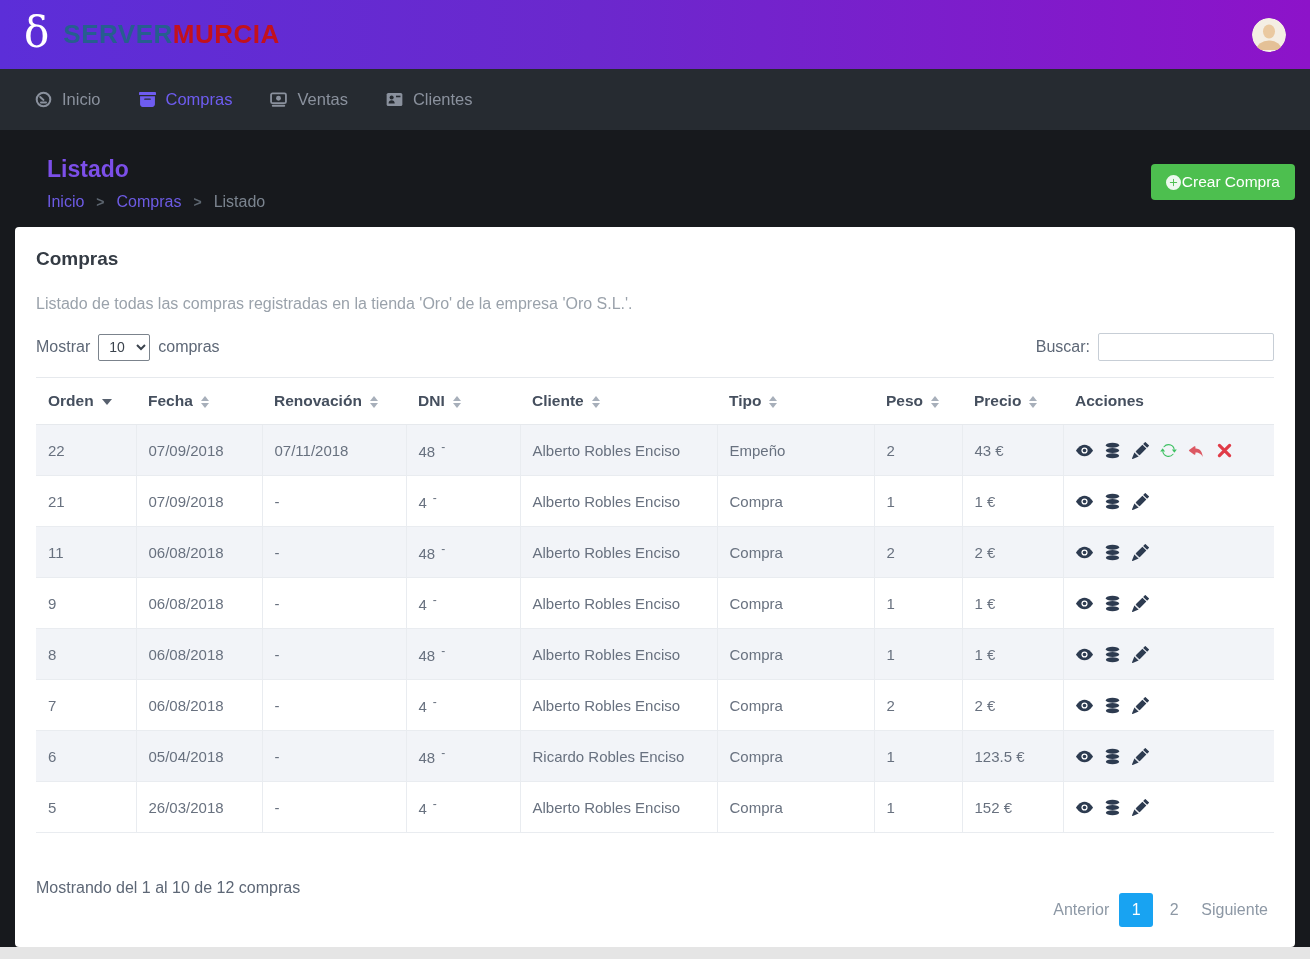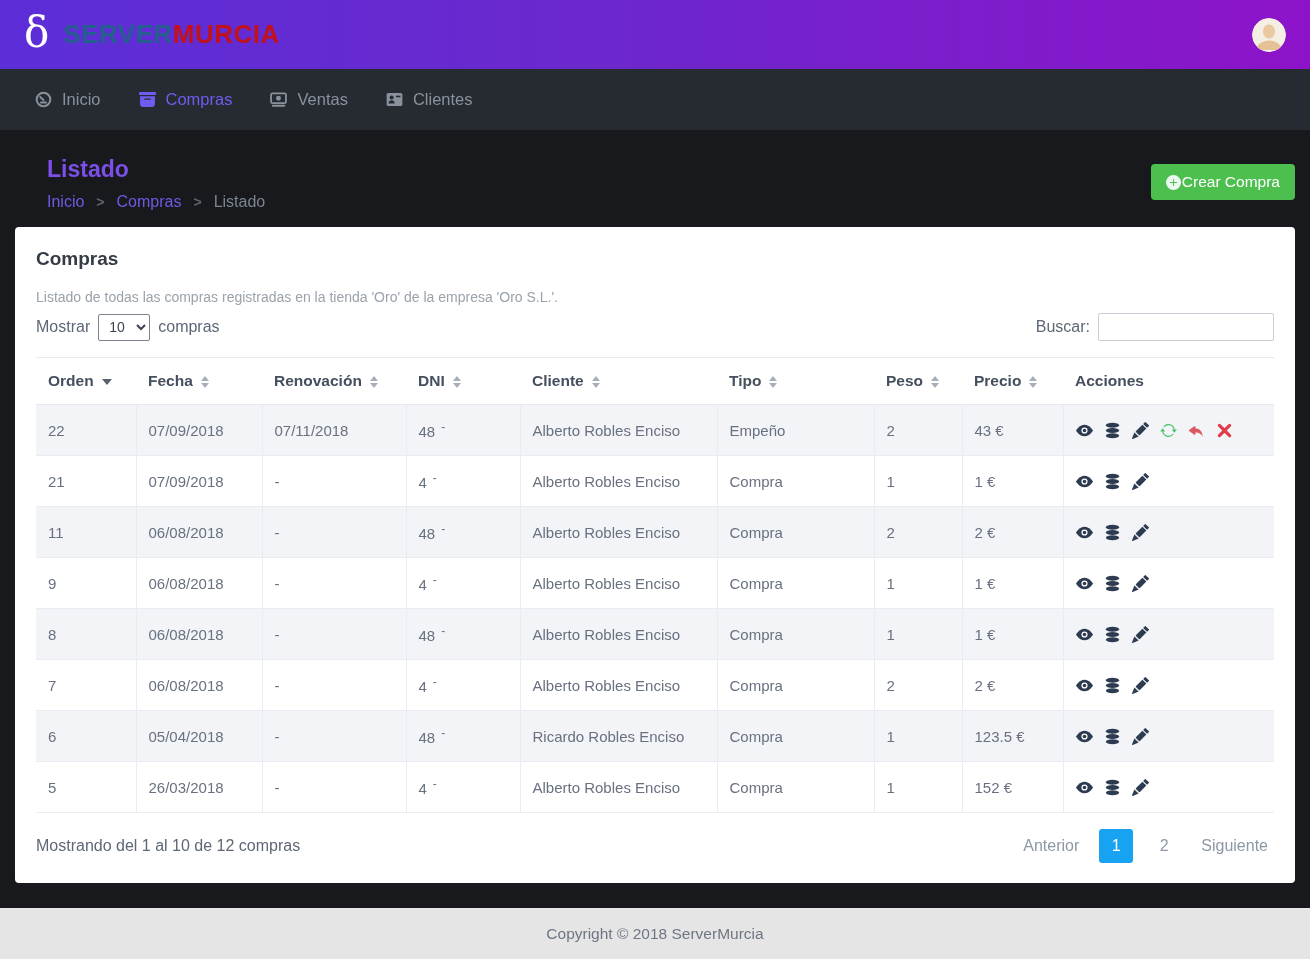--- a/index.html
+++ b/index.html
@@ -54,25 +54,25 @@
     background:#4dbf4f; color:#fff; border:none; border-radius:4px;
     font-family:inherit; font-size:15.5px; padding:9px 15px; cursor:pointer;
   }
   .btn-create .icon { font-size:15px; }
 
   
   .card {
     background:#fff; border-radius:4px; margin-top:16px; padding:21px 21px 20px 21px;
   }
   .card-title { color:#343b44; font-size:19px; font-weight:bold; }
-  .card-subtitle { color:#9aa2ab; font-size:14px; margin-top:19px; }
+  .card-subtitle { color:#9aa2ab; font-size:16px; margin-top:25px; }
 
   .table-controls {
     display:flex; justify-content:space-between; align-items:center;
-    margin-top:8px; margin-bottom:16px; color:#5d6776; font-size:16px;
+    margin-top:20px; margin-bottom:16px; color:#5d6776; font-size:16px;
   }
   .show-group, .search-group { display:flex; align-items:center; gap:8px; }
   .show-select {
     width:52px; height:27px; font-family:inherit; font-size:14px; color:#3b434d;
     border:1px solid #7b838c; border-radius:2px; background:#fff; padding-left:6px;
   }
   .search-input {
     width:176px; height:28px; border:1px solid #c7ced6; border-radius:2px;
     font-family:inherit; font-size:14px; padding:0 8px; color:#3b434d;
   }
@@ -100,21 +100,21 @@
   .actions-cell { display:flex; align-items:center; gap:11px; }
   .action { font-size:17px; cursor:pointer; }
   .act-eye, .act-database, .act-pencil { color:#2d3b50; }
   .act-refresh { color:#3fc163; }
   .act-undo { color:#dc5863; }
   .act-x { color:#e03b47; }
 
   
   .table-footer { display:flex; justify-content:space-between; align-items:center; margin-top:16px; }
   .table-info { color:#5d6776; font-size:16px; }
-  .pagination { display:flex; align-items:center; gap:14px; }
+  .pagination { display:flex; align-items:center; gap:4px;margin-top:44px; }
   .page-link { color:#8d98a5; font-size:16px; cursor:pointer; padding:0 6px; }
   .page-num {
     width:34px; height:34px; display:flex; align-items:center; justify-content:center;
     font-size:16px; color:#8d98a5; cursor:pointer; border-radius:3px;
   }
   .page-num.active { background:#18a3f2; color:#fff; }
 
   
   .footer {
     margin-top:auto; height:51px; flex:0 0 51px; background:#e5e5e5;

